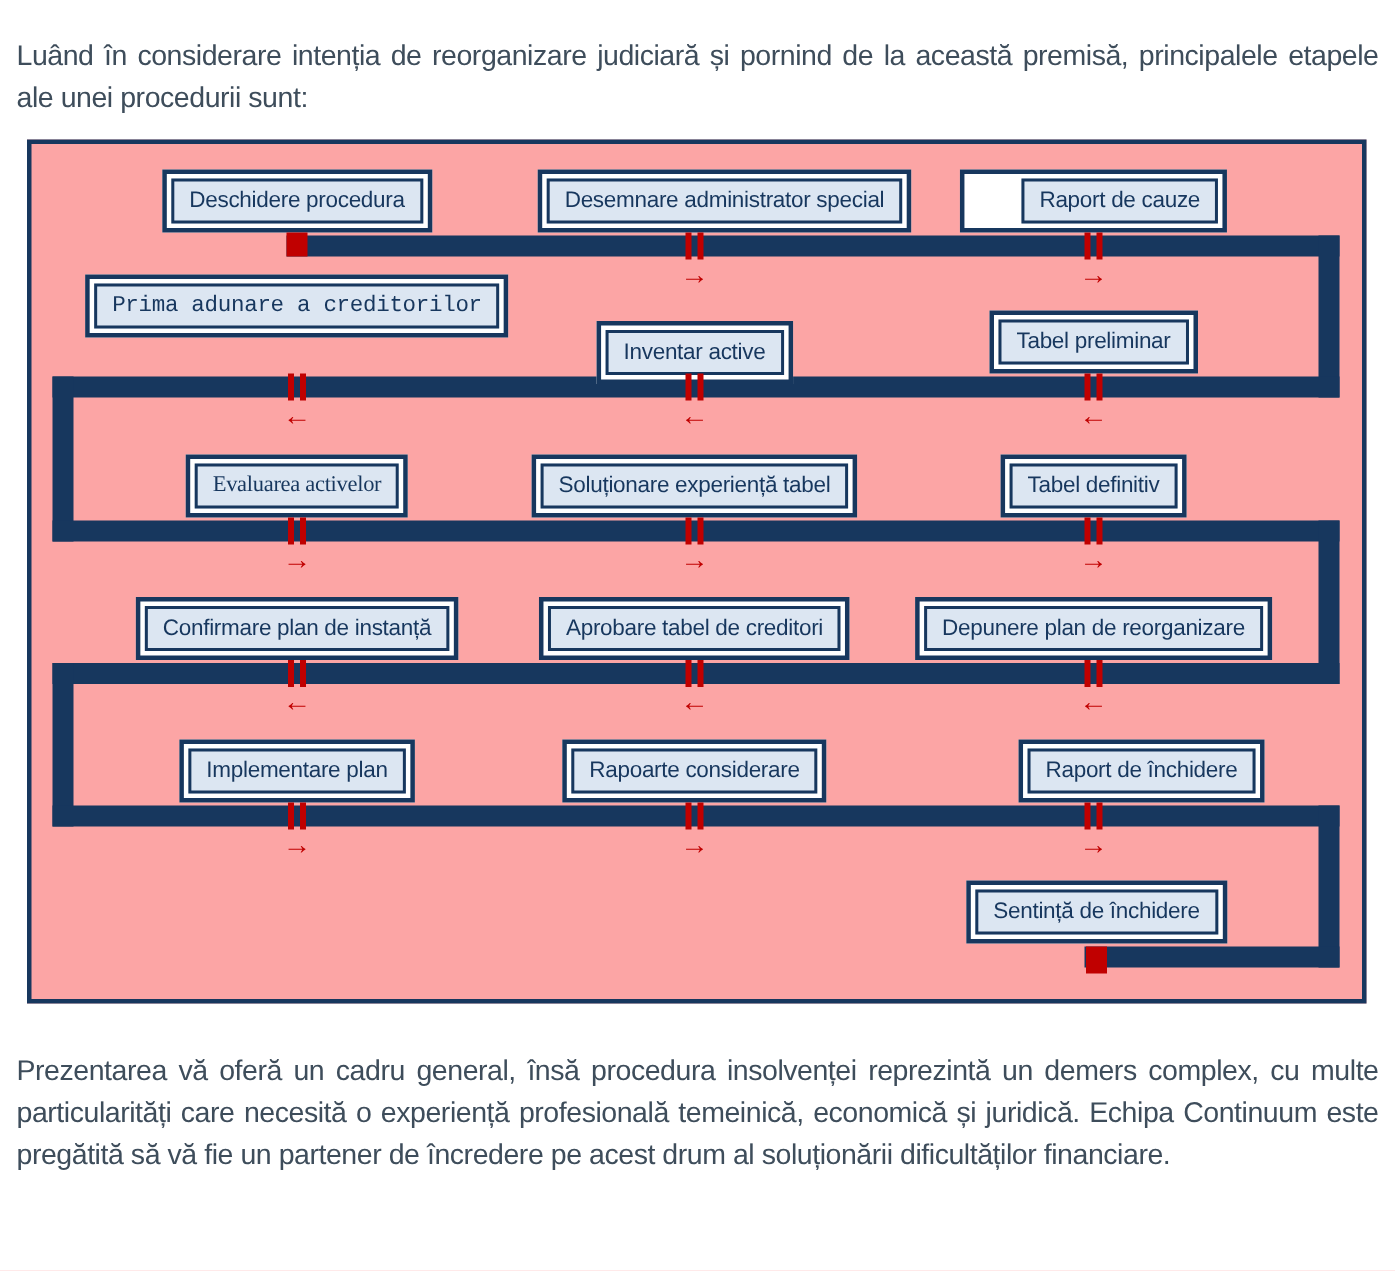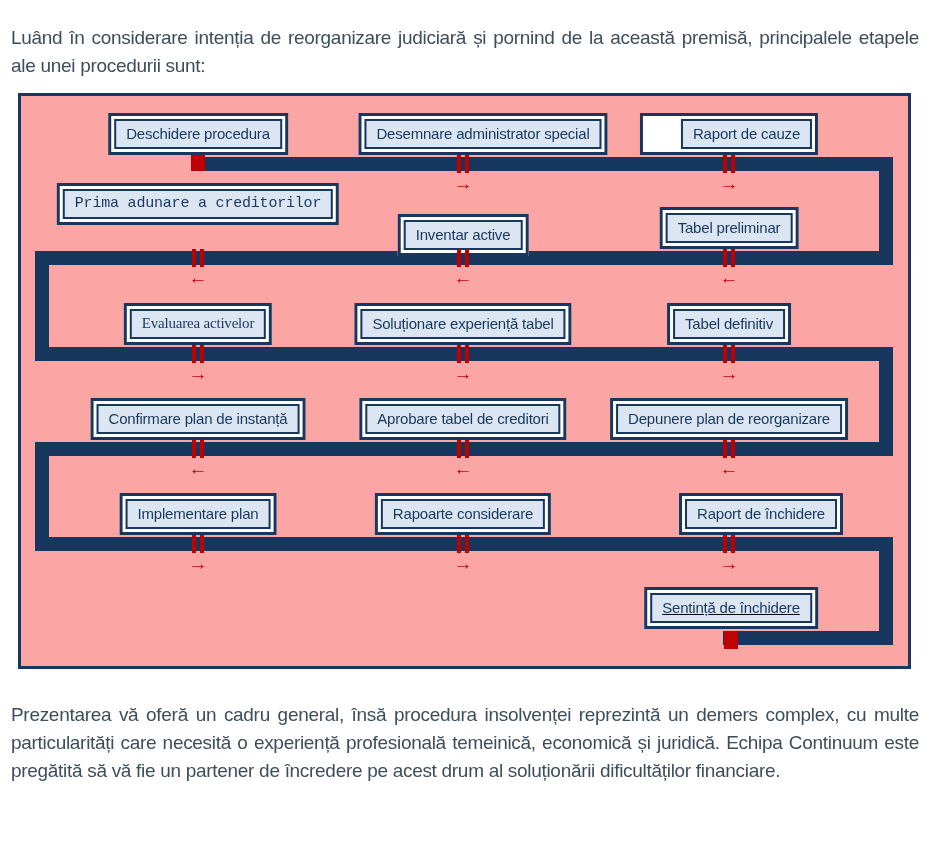--- a/index.html
+++ b/index.html
@@ -181,20 +181,20 @@
       <div class="arrow" style="left: 442px; top: 458px;">→</div>
       <div class="node" style="left: 740px; bottom: 131px;">
         <div class="node-inner">Raport de închidere</div>
       </div>
       <div class="stripes" style="left: 708px; top: 439px;">
         <div class="stripe"></div>
         <div class="stripe"></div>
       </div>
       <div class="arrow" style="left: 708px; top: 458px;">→</div>
       <div class="bar" style="left: 702px; top: 535px; width: 170px;"></div>
-      <div class="node" style="left: 710px; bottom: 37px; text-decoration: underline;">
+      <div class="node" style="left: 710px; bottom: 37px;">
         <div class="node-inner">Sentință de închidere</div>
       </div>
       <div class="mark-block" style="left: 703px; top: 535px; height: 18px;"></div>
     </div>
 </div>
 
 <p class="para outro">Prezentarea vă oferă un cadru general, însă procedura insolvenței reprezintă un demers complex, cu multe particularități care necesită o experiență profesională temeinică, economică și juridică. Echipa Continuum este pregătită să vă fie un partener de încredere pe acest drum al soluționării dificultăților financiare.</p>
 
 </body></html>

